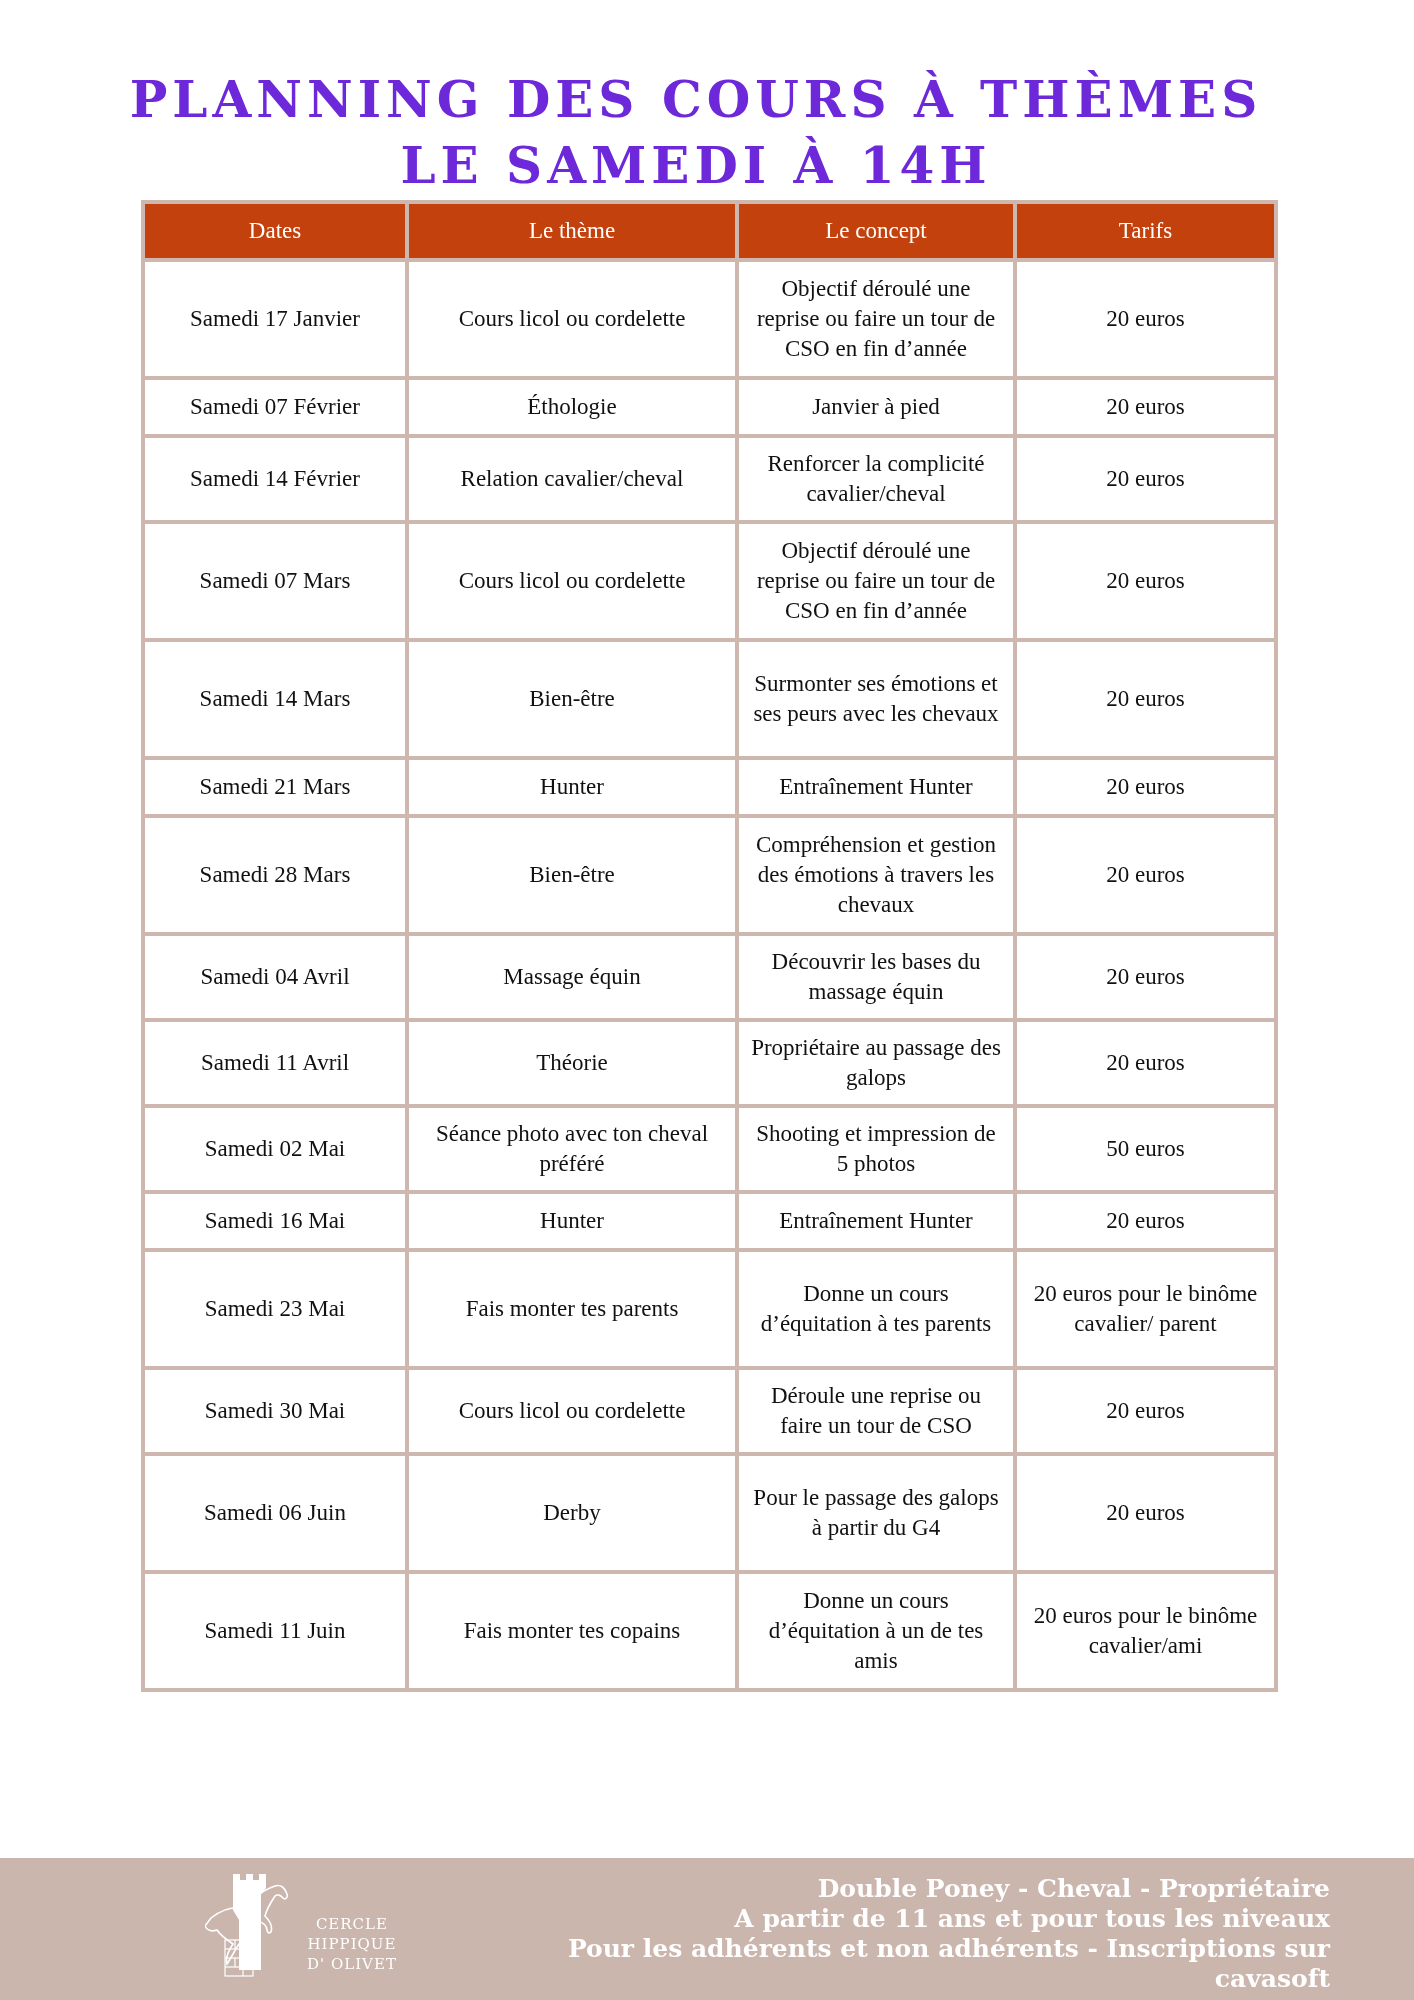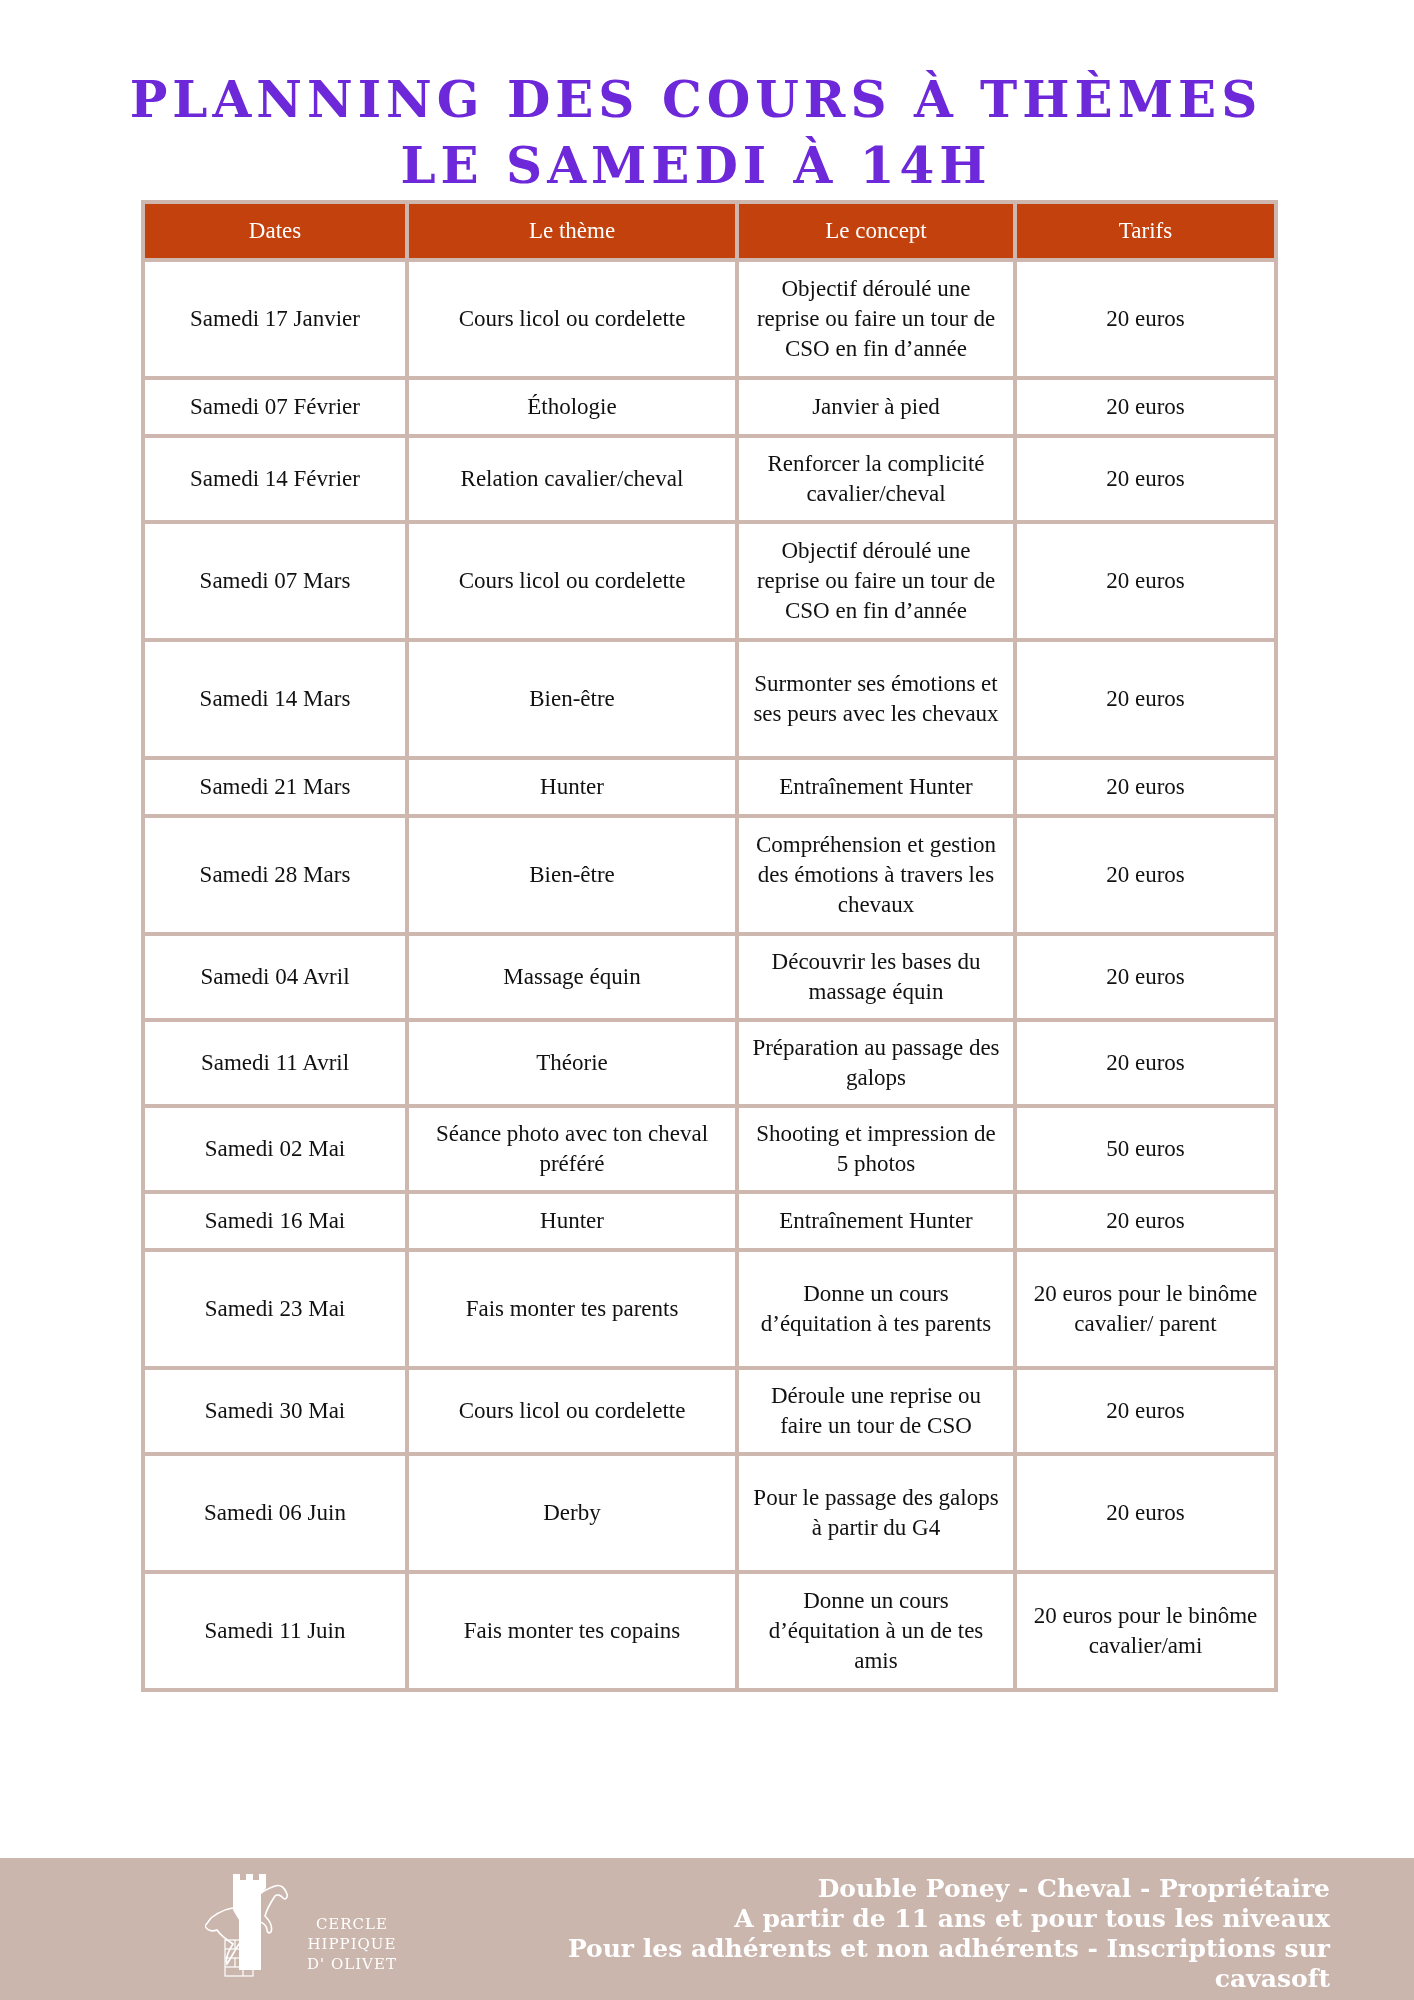--- a/index.html
+++ b/index.html
@@ -109,21 +109,21 @@
       </tr>
       <tr style="height: 86px;">
         <td>Samedi 04 Avril</td>
         <td>Massage équin</td>
         <td>Découvrir les bases du massage équin</td>
         <td>20 euros</td>
       </tr>
       <tr style="height: 86px;">
         <td>Samedi 11 Avril</td>
         <td>Théorie</td>
-        <td>Préparation au passage des galops</td>
+        <td>Propriétaire au passage des galops</td>
         <td>20 euros</td>
       </tr>
       <tr style="height: 86px;">
         <td>Samedi 02 Mai</td>
         <td>Séance photo avec ton cheval préféré</td>
         <td>Shooting et impression de 5 photos</td>
         <td>50 euros</td>
       </tr>
       <tr style="height: 58px;">
         <td>Samedi 16 Mai</td>

